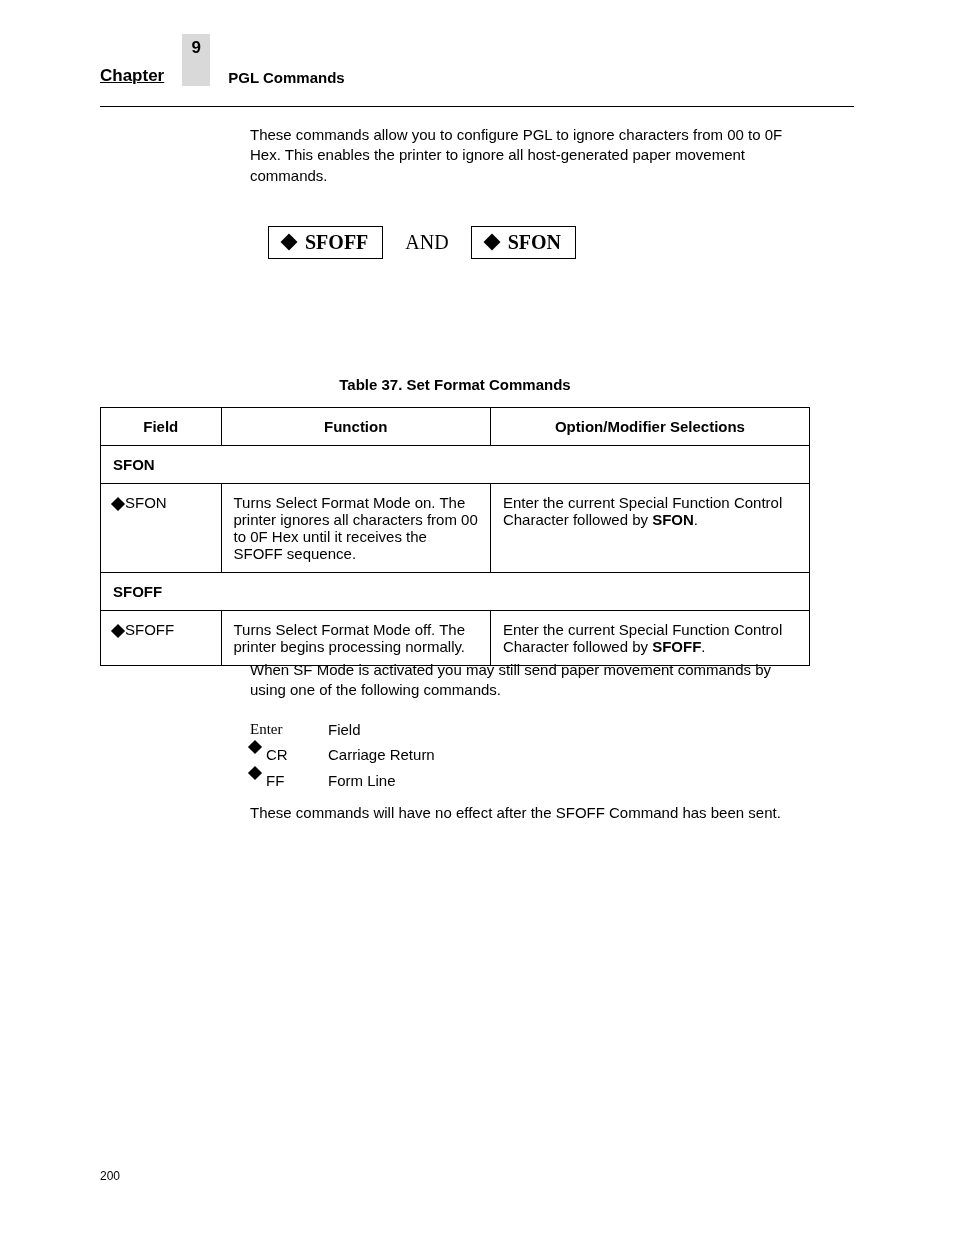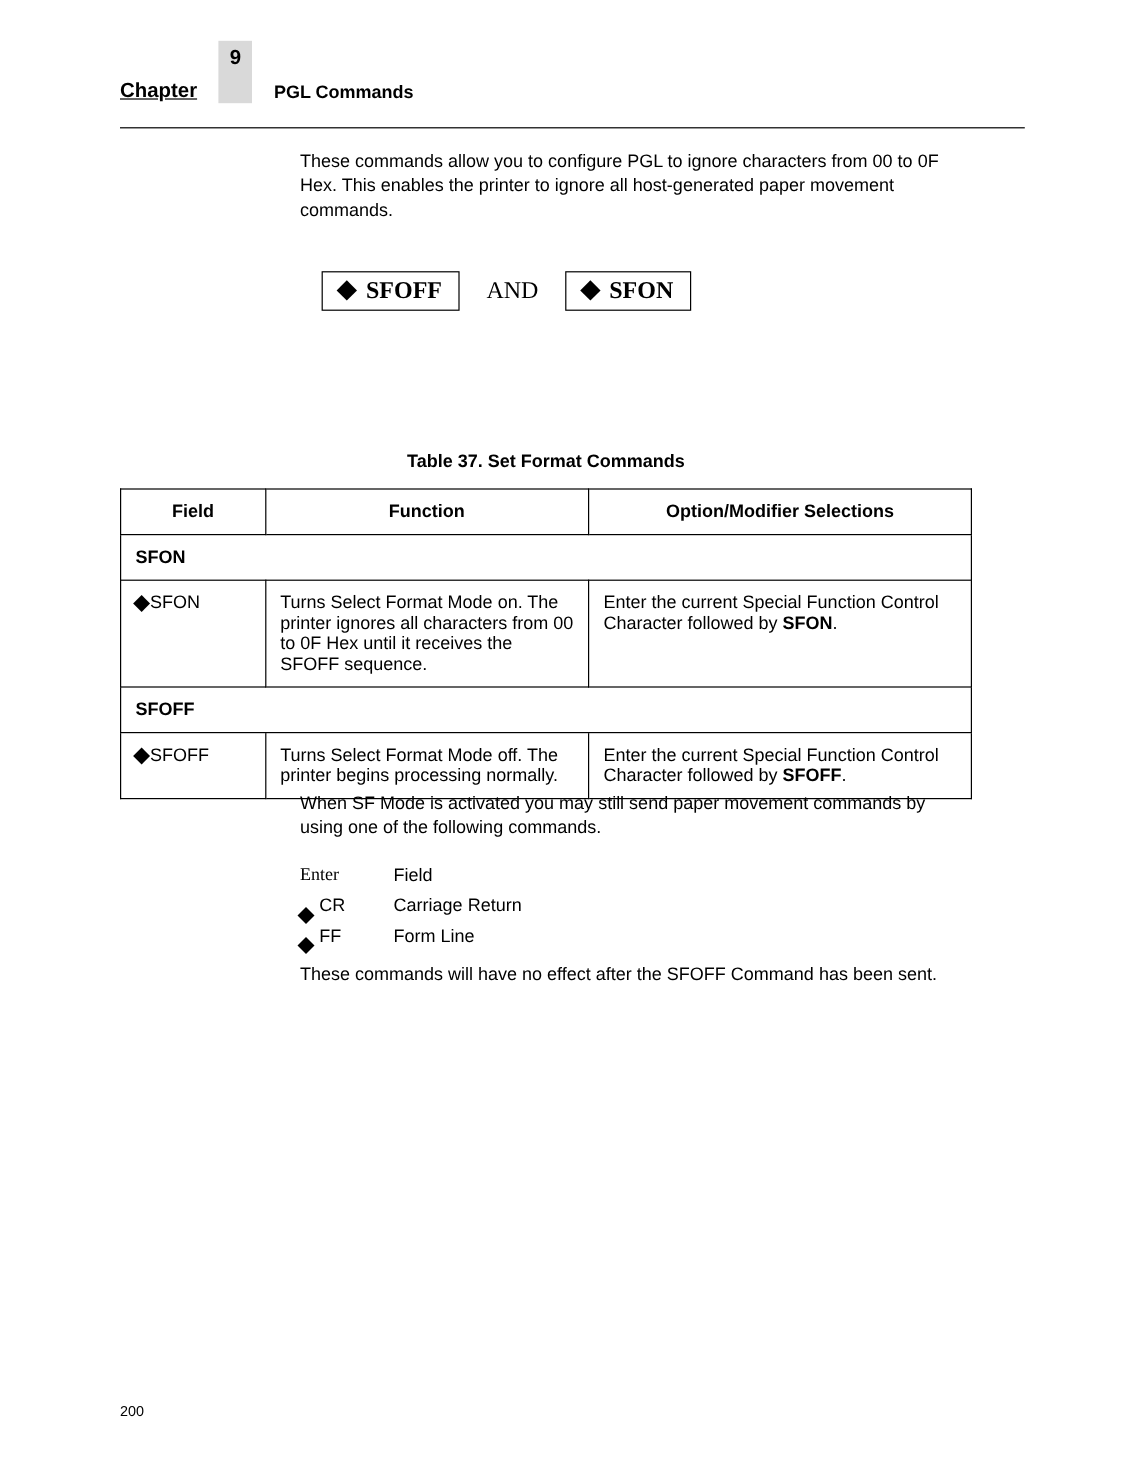--- a/index.html
+++ b/index.html
@@ -140,21 +140,21 @@
     }
     .cmd-list {
       margin: 6px 0 10px 0;
     }
     .cmd-row {
       display: flex;
       font-size: 15px;
       line-height: 1.7;
     }
     .cmd-enter { width: 78px; font-family: Liberation Serif, serif; }
-    .cmd-code { width: 78px; display: flex; align-items: flex-end; gap: 4px; }
+    .cmd-code { width: 78px; display: flex; align-items: flex-start; gap: 4px; }
     .page-num {
       position: absolute;
       bottom: 52px;
       left: 100px;
       font-size: 12px;
     }
   </style>
 </head>
 <body>
 

